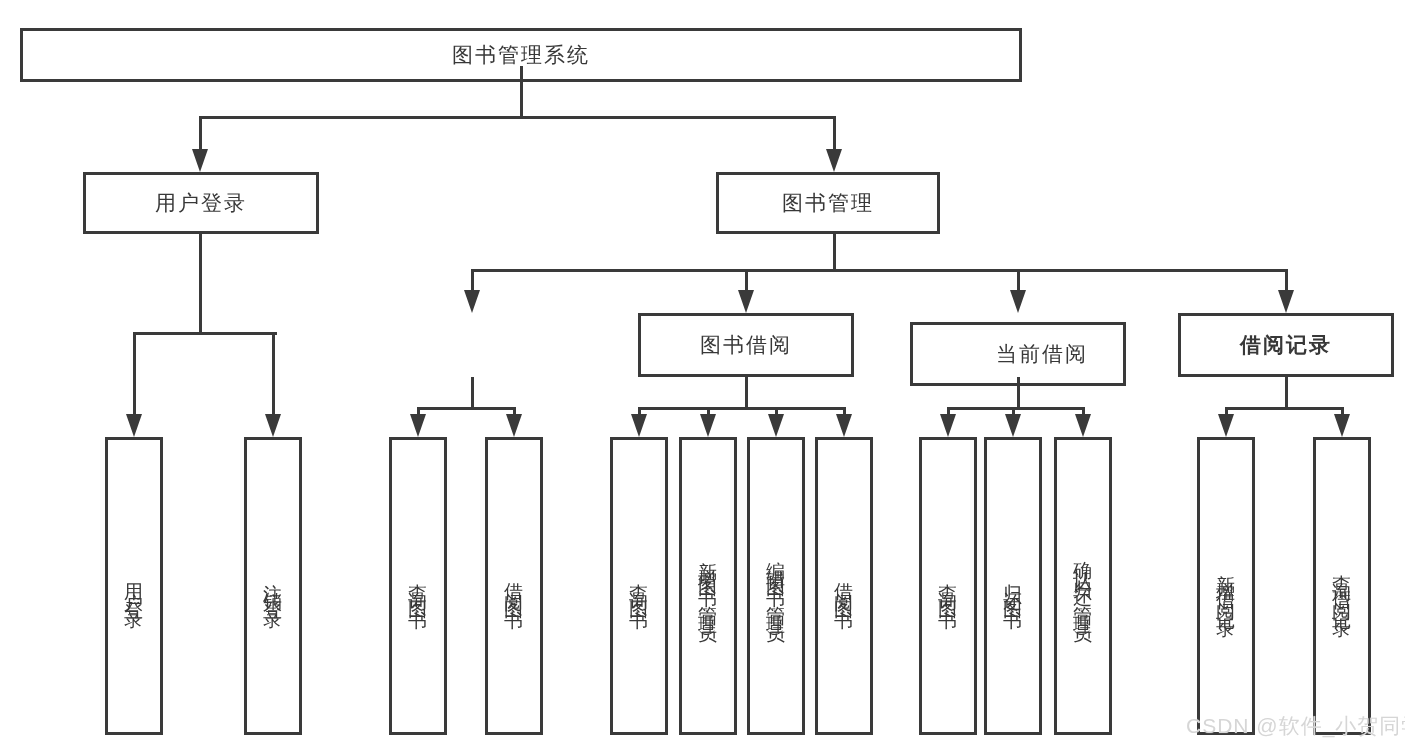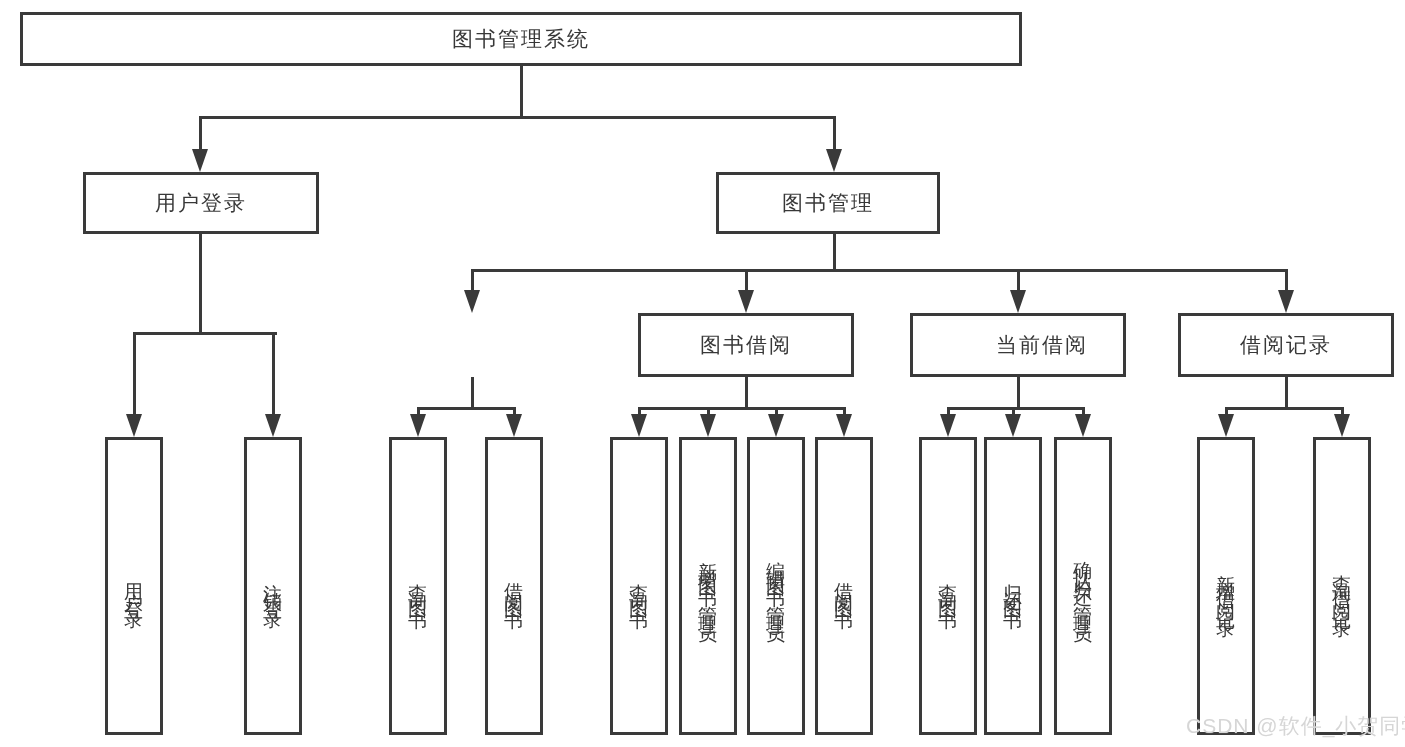--- a/index.html
+++ b/index.html
@@ -49,21 +49,21 @@
     white-space:nowrap;
     z-index:20;
     text-shadow:0 0 1px rgba(255,255,255,0.8);
   }
 </style>
 </head>
 <body>
 
 <div class="canvas">
 
-  <div class="node" style="left:20px;top:12px;width:1002px;height:54px;">
+  <div class="node" style="left:20px;top:28px;width:1002px;height:54px;">
     <span>图书管理系统</span>
   </div>
 
   <div class="vl" style="left:520px;top:66px;height:52px;"></div>
   <div class="hl" style="left:199px;top:116px;width:637px;"></div>
   <div class="vl" style="left:199px;top:116px;height:36px;"></div>
   <div class="ah" style="left:192px;top:149px;"></div>
   <div class="vl" style="left:833px;top:116px;height:36px;"></div>
   <div class="ah" style="left:826px;top:149px;"></div>
 
@@ -88,24 +88,24 @@
   <div class="vl" style="left:745px;top:269px;height:25px;"></div>
   <div class="ah" style="left:738px;top:290px;"></div>
   <div class="vl" style="left:1017px;top:269px;height:25px;"></div>
   <div class="ah" style="left:1010px;top:290px;"></div>
   <div class="vl" style="left:1285px;top:269px;height:25px;"></div>
   <div class="ah" style="left:1278px;top:290px;"></div>
 
   <div class="node" style="left:638px;top:313px;width:216px;height:64px;">
     <span>图书借阅</span>
   </div>
-  <div class="node" style="left:910px;top:313px;width:216px;height:64px;padding-left:48px;">
+  <div class="node" style="left:910px;top:322px;width:216px;height:64px;padding-left:48px;">
     <span>当前借阅</span>
   </div>
-  <div class="node" style="left:1178px;top:313px;width:216px;height:64px;">
+  <div class="node" style="left:1178px;top:313px;width:216px;height:64px;font-weight:bold;">
     <span>借阅记录</span>
   </div>
 
   <div class="vl" style="left:471px;top:377px;height:33px;"></div>
   <div class="hl" style="left:417px;top:407px;width:99px;"></div>
   <div class="vl" style="left:417px;top:407px;height:13px;"></div>
   <div class="ah" style="left:410px;top:414px;"></div>
   <div class="vl" style="left:513px;top:407px;height:13px;"></div>
   <div class="ah" style="left:506px;top:414px;"></div>
 

